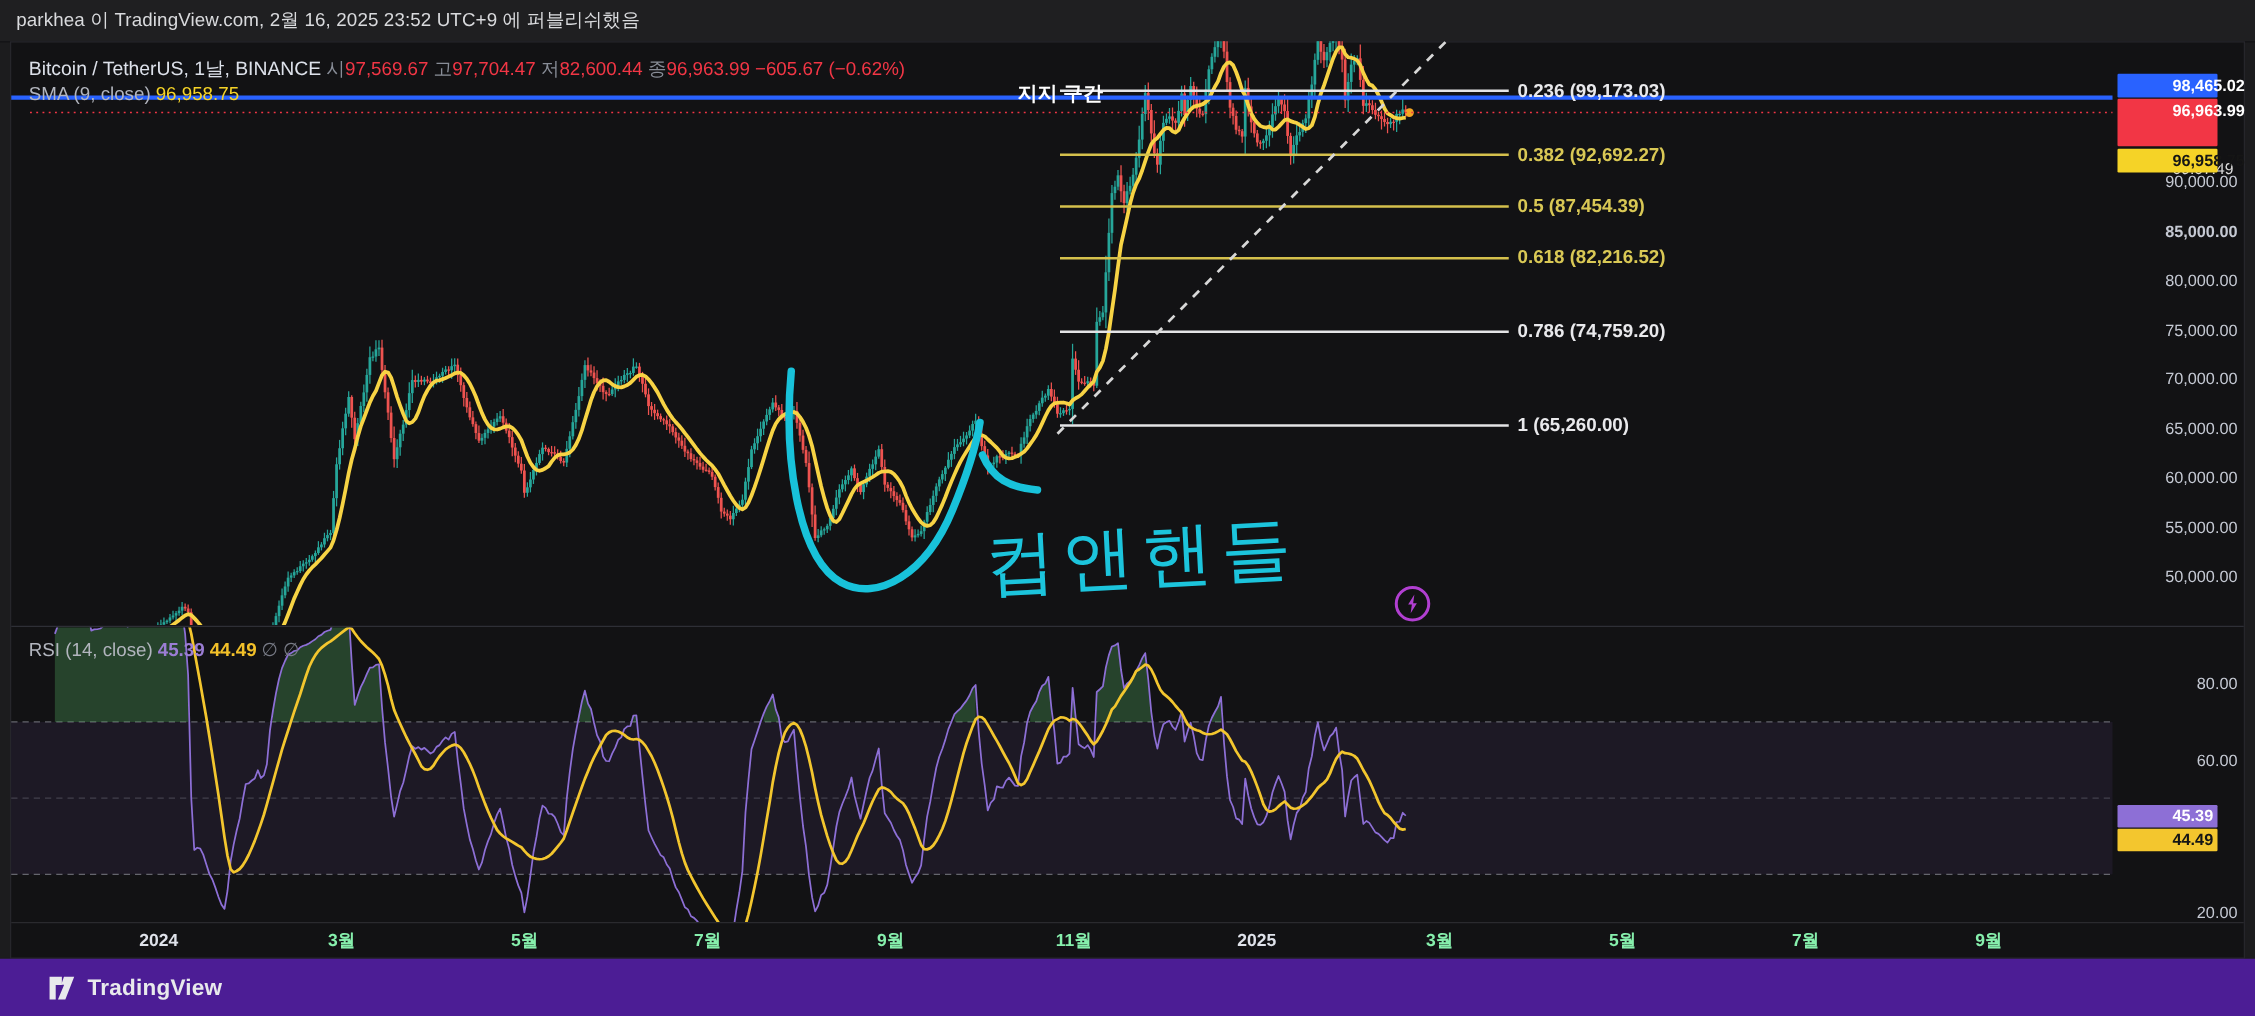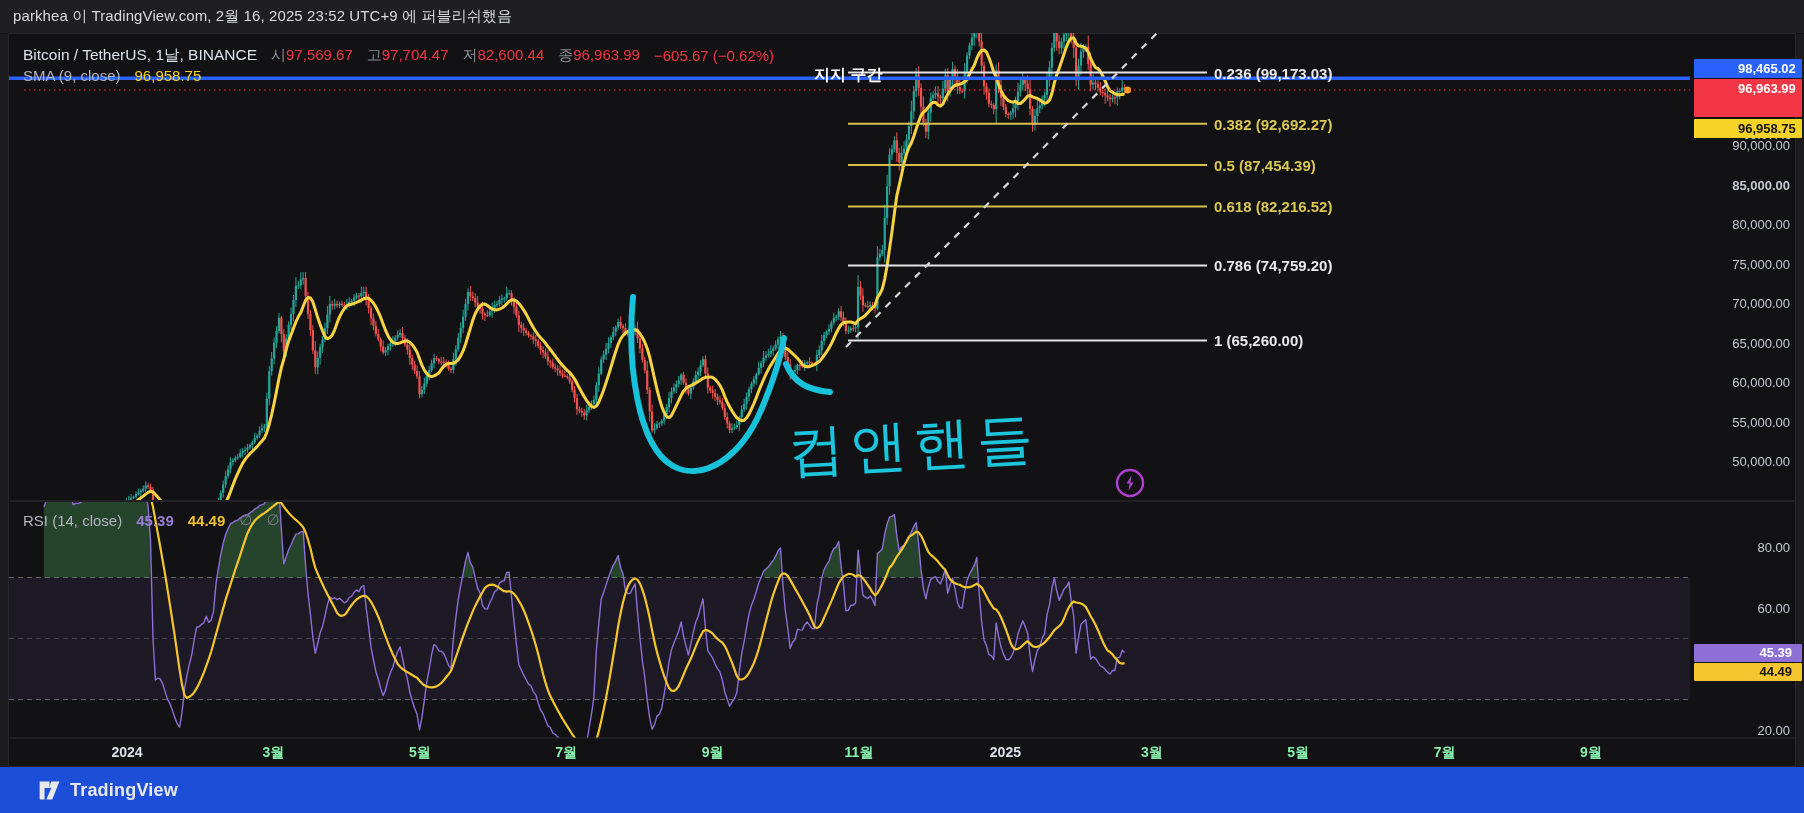--- a/index.html
+++ b/index.html
@@ -6,41 +6,41 @@
   body{width:1804px;height:813px;position:relative;overflow:hidden;
        font-family:"Liberation Sans","DejaVu Sans",sans-serif;
        -webkit-font-smoothing:antialiased;}
   .publish-bar{position:absolute;left:0;top:0;width:1804px;height:33px;
        background:#1f1f21;border-bottom:1px solid #121214;display:flex;align-items:center;}
   .publish-bar span{margin-left:13px;font-size:15px;color:#d9dadd;letter-spacing:.1px;}
   .chart-widget{position:absolute;left:8px;top:33px;width:1788px;height:734px;
        background:#121214;border:1px solid #26262b;box-sizing:border-box;}
   #plot{position:absolute;left:0;top:0;z-index:1;}
   .overlay{position:absolute;z-index:2;white-space:nowrap;pointer-events:none;}
-  .legend-row{display:flex;align-items:center;gap:14px;font-size:15px;}
+  .legend-row{display:flex;align-items:center;gap:4px;font-size:15px;}
   .sym{color:#dde1ea;font-size:15.5px;}
   .olbl{color:#888d97;}
   .oval{color:#f23645;}
   .gray{color:#b2b5be;}
   .smaval{color:#f5d327;}
   .rsi-v1{color:#9b7dd4;font-weight:700;}
   .rsi-v2{color:#f2c029;font-weight:700;}
   .empty-set{color:#787b86;}
   .support-lbl{font-size:16px;font-weight:700;color:#fff;}
   .fib-lbl{position:absolute;left:1214px;transform:translateY(-50%);font-size:15px;font-weight:700;}
   .fib-white{color:#e9e9ec;}
   .fib-yellow{color:#d9c855;}
   .ptick{position:absolute;width:96px;text-align:right;padding-right:10px;
          transform:translateY(-50%);font-size:13px;color:#c5c9d3;}
-  .axis-box{position:absolute;left:1694px;width:108px;box-sizing:border-box;
+  .axis-box{position:absolute;left:1694px;width:80px;box-sizing:border-box;
          text-align:right;padding-right:10px;font-size:13px;font-weight:700;border-radius:1px;padding-left:44px;}
   .tlabel{position:absolute;transform:translateX(-50%);top:744px;font-size:14px;color:#86efac;font-weight:bold;}
   .tlabel.year{color:#dfe2ea;font-weight:700;}
   .cup-text{font-size:56px;color:#1cc4dc;letter-spacing:7px;transform:rotate(-3deg);font-weight:400;}
-  .footer{position:absolute;left:0;top:767px;width:1804px;height:46px;background:#1d4ed8;
+  .footer{position:absolute;left:0;top:767px;width:1804px;height:46px;background:#4c1d95;
           display:flex;align-items:center;}
   .footer .logo-wrap{display:flex;align-items:center;gap:9px;margin-left:38px;cursor:pointer;}
   .footer .logo-text{color:#e8e9ec;font-size:18px;font-weight:700;letter-spacing:.2px;}
 </style>
 </head>
 <body>
 
 <div class="publish-bar">
   <span>parkhea 이 TradingView.com, 2월 16, 2025 23:52 UTC+9 에 퍼블리쉬했음</span>
 </div>

